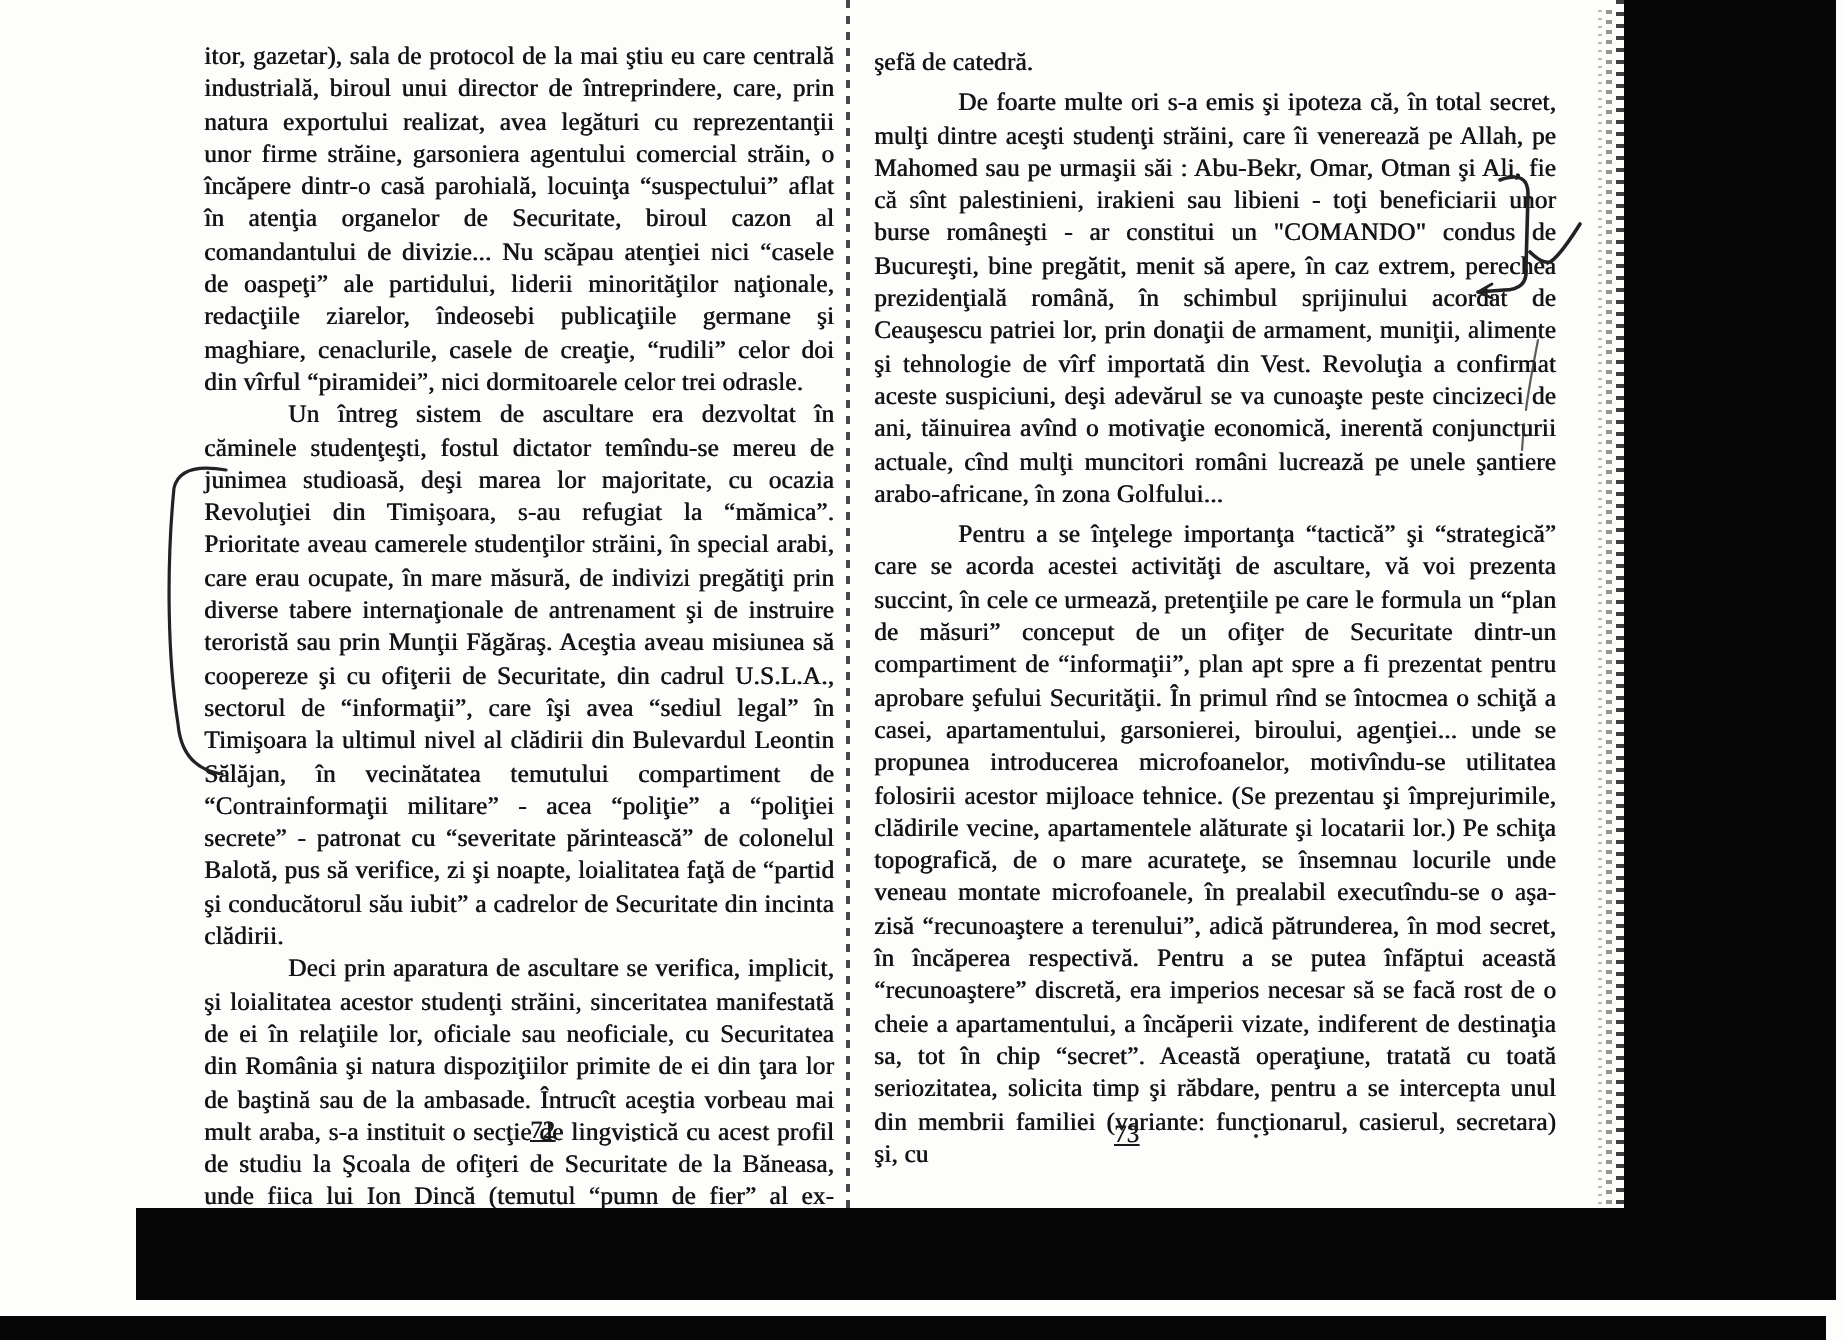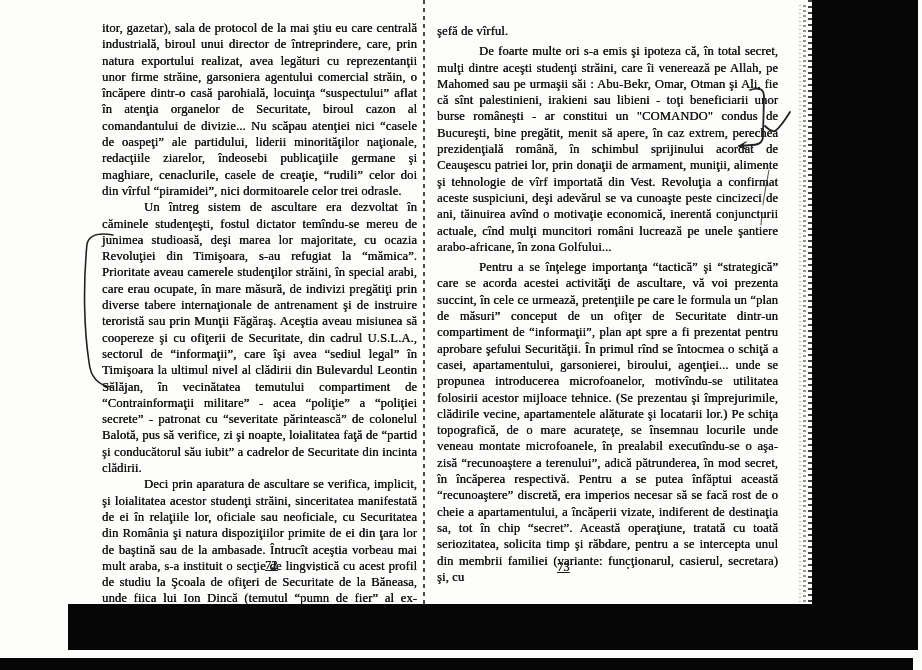--- a/index.html
+++ b/index.html
@@ -66,21 +66,21 @@
 <div class="scan">
 
   <div class="col col-left">
     <p>itor, gazetar), sala de protocol de la mai ştiu eu care centrală industrială, biroul unui director de întreprindere, care, prin natura exportului realizat, avea legături cu reprezentanţii unor firme străine, garsoniera agentului comercial străin, o încăpere dintr-o casă parohială, locuinţa “suspectului” aflat în atenţia organelor de Securitate, biroul cazon al comandantului de divizie... Nu scăpau atenţiei nici “casele de oaspeţi” ale partidului, liderii minorităţilor naţionale, redacţiile ziarelor, îndeosebi publicaţiile germane şi maghiare, cenaclurile, casele de creaţie, “rudili” celor doi din vîrful “piramidei”, nici dormitoarele celor trei odrasle.</p>
     <p class="indent">Un întreg sistem de ascultare era dezvoltat în căminele studenţeşti, fostul dictator temîndu-se mereu de junimea studioasă, deşi marea lor majoritate, cu ocazia Revoluţiei din Timişoara, s-au refugiat la “mămica”. Prioritate aveau camerele studenţilor străini, în special arabi, care erau ocupate, în mare măsură, de indivizi pregătiţi prin diverse tabere internaţionale de antrenament şi de instruire teroristă sau prin Munţii Făgăraş. Aceştia aveau misiunea să coopereze şi cu ofiţerii de Securitate, din cadrul U.S.L.A., sectorul de “informaţii”, care îşi avea “sediul legal” în Timişoara la ultimul nivel al clădirii din Bulevardul Leontin Sălăjan, în vecinătatea temutului compartiment de “Contrainformaţii militare” - acea “poliţie” a “poliţiei secrete” - patronat cu “severitate părintească” de colonelul Balotă, pus să verifice, zi şi noapte, loialitatea faţă de “partid şi conducătorul său iubit” a cadrelor de Securitate din incinta clădirii.</p>
     <p class="indent">Deci prin aparatura de ascultare se verifica, implicit, şi loialitatea acestor studenţi străini, sinceritatea manifestată de ei în relaţiile lor, oficiale sau neoficiale, cu Securitatea din România şi natura dispoziţiilor primite de ei din ţara lor de baştină sau de la ambasade. Întrucît aceştia vorbeau mai mult araba, s-a instituit o secţie de lingvistică cu acest profil de studiu la Şcoala de ofiţeri de Securitate de la Băneasa, unde fiica lui Ion Dincă (temutul “pumn de fier” al ex-preşedintelui, supranumit “te-leagă”) era</p>
   </div>
   <div class="pagenum pagenum-left">72</div>
 
   <div class="col col-right">
-    <p>şefă de vîrful.</p>
+    <p>şefă de catedră.</p>
     <p class="indent sp">De foarte multe ori s-a emis şi ipoteza că, în total secret, mulţi dintre aceşti studenţi străini, care îi venerează pe Allah, pe Mahomed sau pe urmaşii săi : Abu-Bekr, Omar, Otman şi Ali, fie că sînt palestinieni, irakieni sau libieni - toţi beneficiarii unor burse româneşti - ar constitui un "COMANDO" condus de Bucureşti, bine pregătit, menit să apere, în caz extrem, perechea prezidenţială română, în schimbul sprijinului acordat de Ceauşescu patriei lor, prin donaţii de armament, muniţii, alimente şi tehnologie de vîrf importată din Vest. Revoluţia a confirmat aceste suspiciuni, deşi adevărul se va cunoaşte peste cincizeci de ani, tăinuirea avînd o motivaţie economică, inerentă conjuncturii actuale, cînd mulţi muncitori români lucrează pe unele şantiere arabo-africane, în zona Golfului...</p>
     <p class="indent sp">Pentru a se înţelege importanţa “tactică” şi “strategică” care se acorda acestei activităţi de ascultare, vă voi prezenta succint, în cele ce urmează, pretenţiile pe care le formula un “plan de măsuri” conceput de un ofiţer de Securitate dintr-un compartiment de “informaţii”, plan apt spre a fi prezentat pentru aprobare şefului Securităţii. În primul rînd se întocmea o schiţă a casei, apartamentului, garsonierei, biroului, agenţiei... unde se propunea introducerea microfoanelor, motivîndu-se utilitatea folosirii acestor mijloace tehnice. (Se prezentau şi împrejurimile, clădirile vecine, apartamentele alăturate şi locatarii lor.) Pe schiţa topografică, de o mare acurateţe, se însemnau locurile unde veneau montate microfoanele, în prealabil executîndu-se o aşa-zisă “recunoaştere a terenului”, adică pătrunderea, în mod secret, în încăperea respectivă. Pentru a se putea înfăptui această “recunoaştere” discretă, era imperios necesar să se facă rost de o cheie a apartamentului, a încăperii vizate, indiferent de destinaţia sa, tot în chip “secret”. Această operaţiune, tratată cu toată seriozitatea, solicita timp şi răbdare, pentru a se intercepta unul din membrii familiei (variante: funcţionarul, casierul, secretara) şi, cu</p>
   </div>
   <div class="pagenum pagenum-right">73</div>
 
   <div class="gutter"></div>
 
   <div class="edge-noise"></div>
   <div class="band band-right"></div>
   <div class="band band-bottom"></div>

